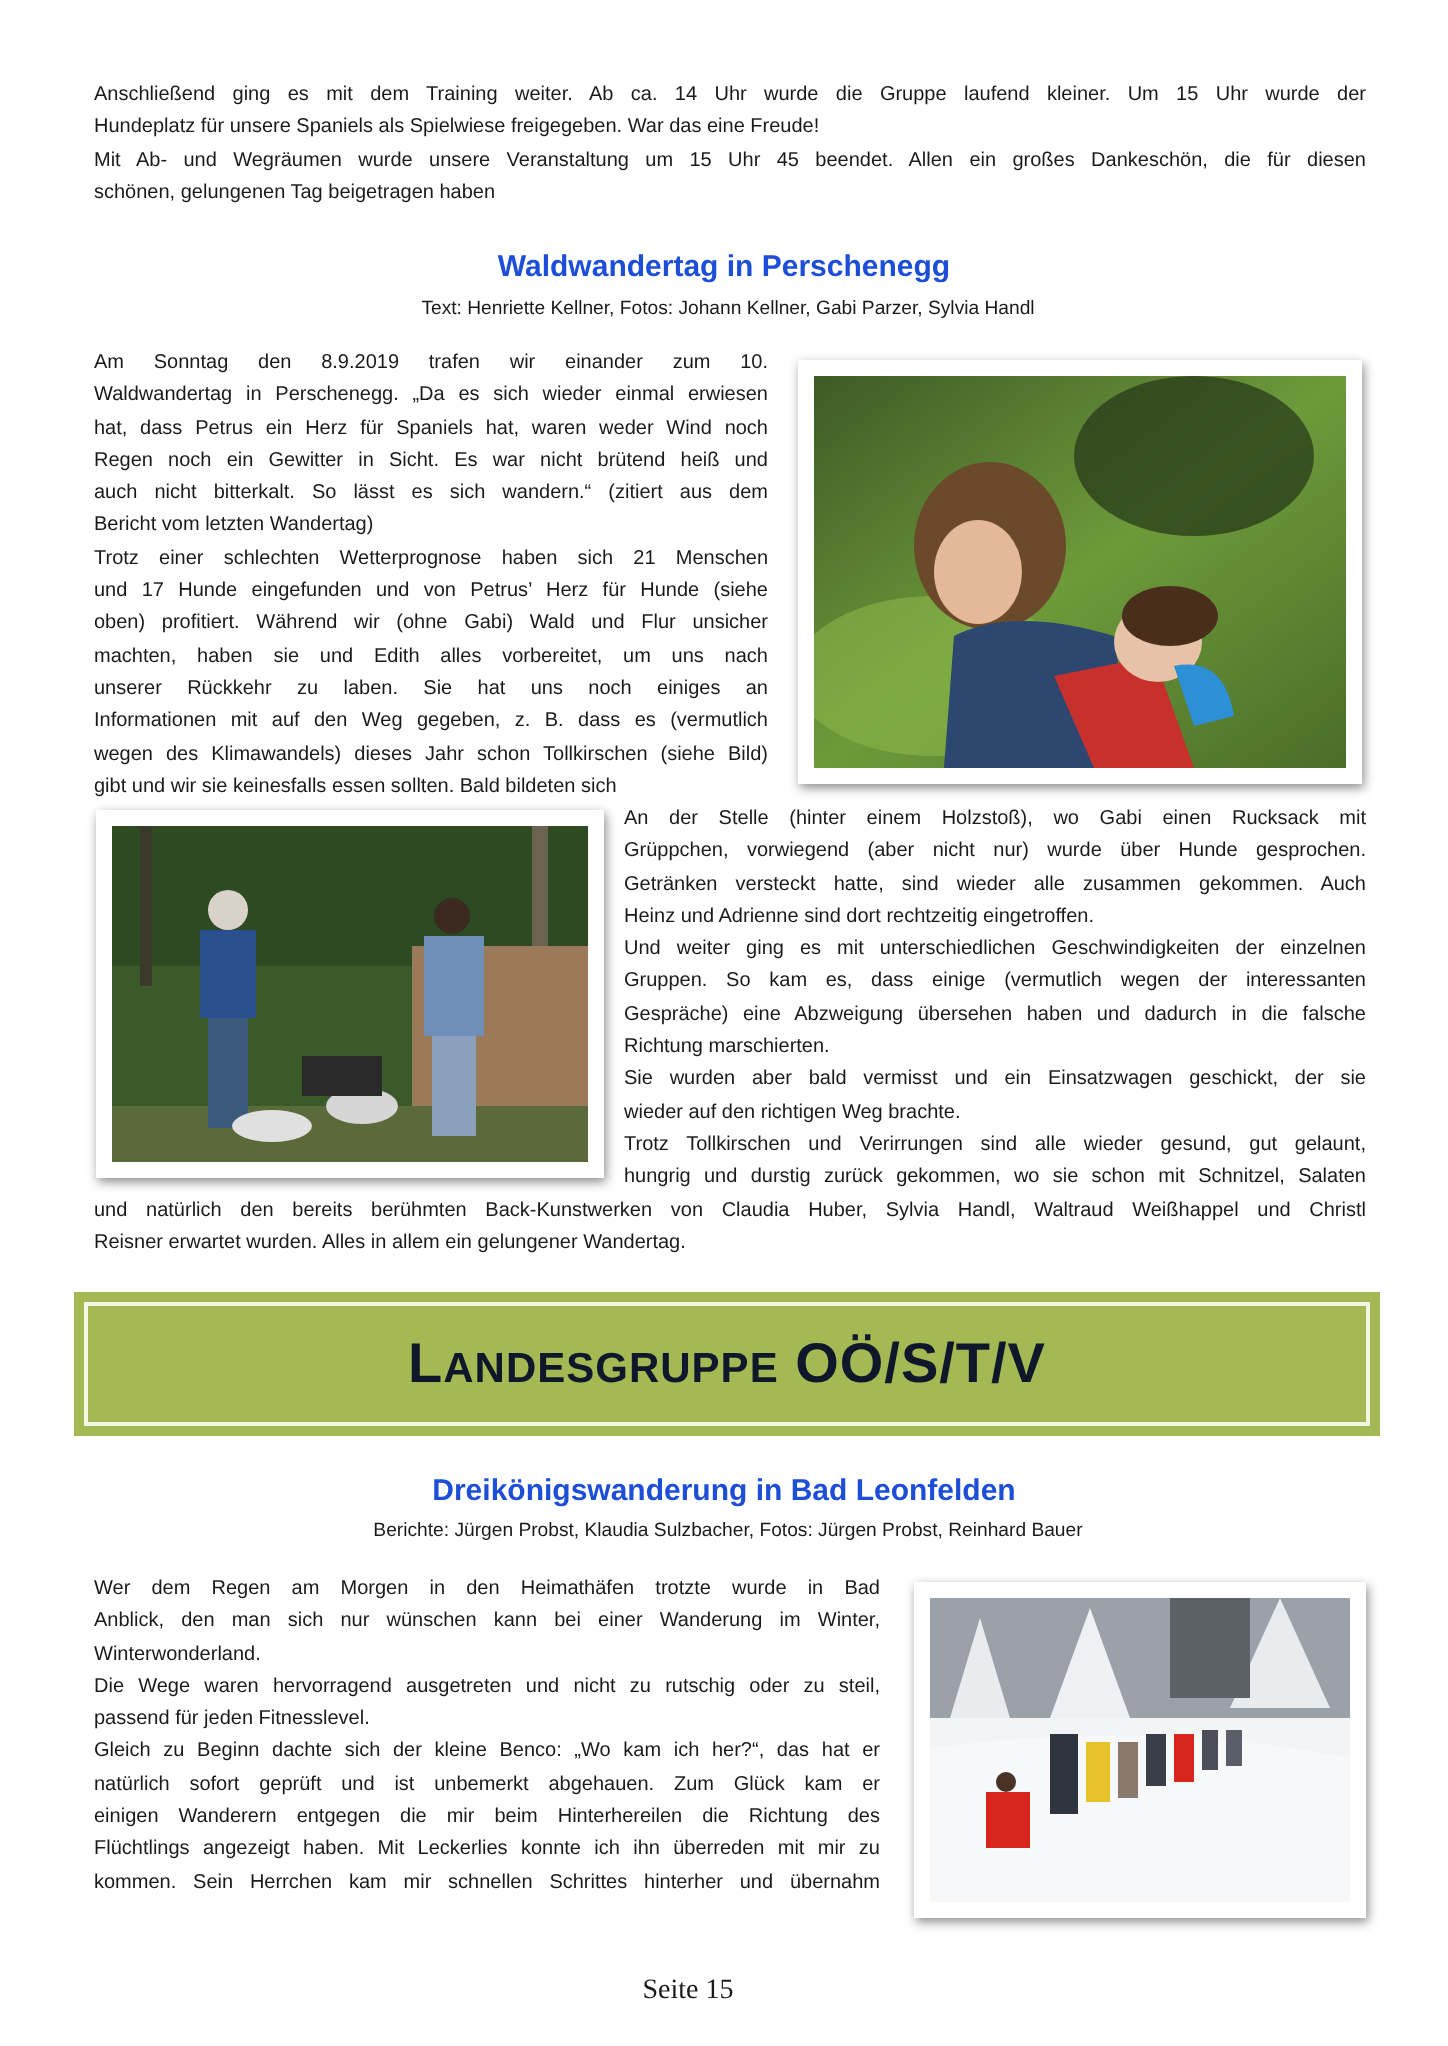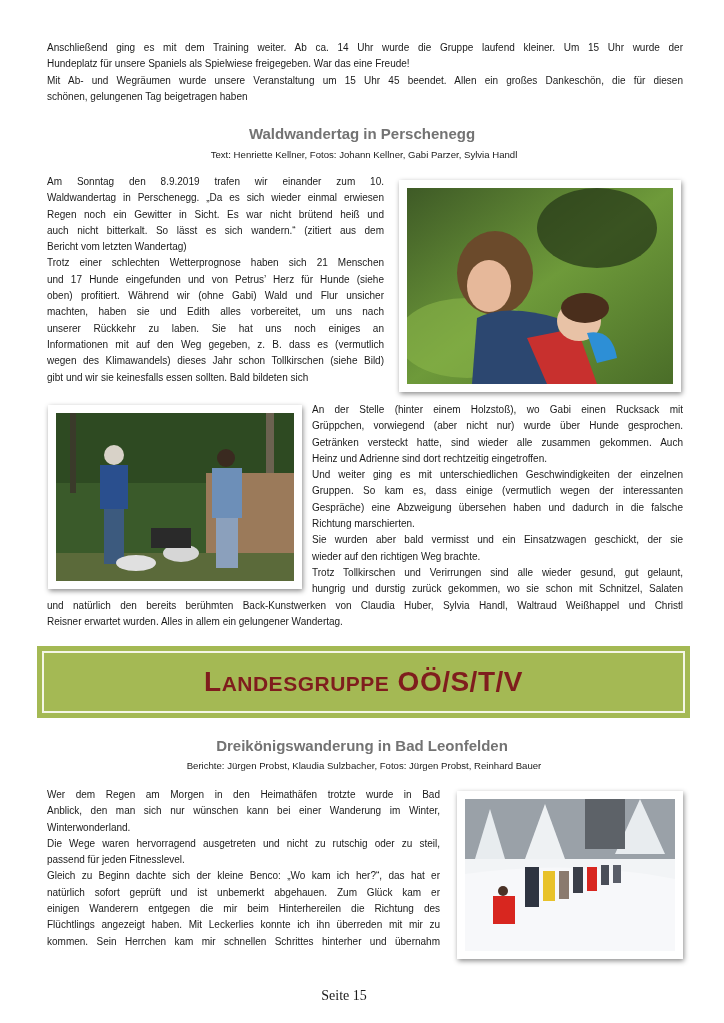--- a/index.html
+++ b/index.html
@@ -1,46 +1,47 @@
 <!DOCTYPE html>
 <html><head>
   <meta charset="utf-8">
   <style>
     html, body { margin: 0; padding: 0; background: #ffffff; }
     body { width: 724px; height: 1023px; position: relative; overflow: hidden;
       font-family: "Liberation Sans", sans-serif; color: #1a1a1a; }
     .p { position: absolute; font-size: 10px; line-height: 16.3px; text-align: justify; text-align-last: auto; }
     .line { display: block; text-align: justify; text-align-last: justify; white-space: nowrap; }
     .line.last { text-align-last: left; }
-    .h2 { position: absolute; left: 0; width: 724px; text-align: center; color: #737373; font-weight: bold; font-size: 15px; }
+    .h2 { position: absolute; left: 0; width: 724px; text-align: center; color: #1d4ed8; font-weight: bold; font-size: 15px; }
     .credit { position: absolute; left: 2px; width: 724px; text-align: center; font-size: 9.6px; color: #1a1a1a; }
     .photo { position: absolute; background: #fff; box-shadow: 1px 2px 5px rgba(0,0,0,0.45); }
     .photo .img { position: absolute; left: 8px; top: 8px; right: 8px; bottom: 8px; overflow: hidden; }
     .banner { position: absolute; left: 37px; top: 646px; width: 653px; height: 72px; background: #a4b954; }
     .banner .inner { position: absolute; left: 5px; top: 5px; right: 5px; bottom: 5px; border: 2px solid #f4f6e6; display:flex; align-items:center; justify-content:center; }
-    .banner-title { color: #7f1d1d; font-size: 28px; font-weight: bold; letter-spacing: 0.5px; text-align: center; }
+    .banner-title { color: #0f172a; font-size: 28px; font-weight: bold; letter-spacing: 0.5px; text-align: center; }
     .banner-title .sc { font-size: 21px; }
     .footer { position: absolute; left: 0; width: 688px; top: 988px; text-align: center; font-family: "Liberation Serif", serif; font-size: 14px; }
   </style>
 </head>
 <body>
 
 <div class="p" style="left:47px; top:40px; width:636px;">
   <span class="line">Anschließend ging es mit dem Training weiter. Ab ca. 14 Uhr wurde die Gruppe laufend kleiner. Um 15 Uhr wurde der</span>
   <span class="line last">Hundeplatz für unsere Spaniels als Spielwiese freigegeben. War das eine Freude!</span>
   <span class="line">Mit Ab- und Wegräumen wurde unsere Veranstaltung um 15 Uhr 45 beendet. Allen ein großes Dankeschön, die für diesen</span>
   <span class="line last">schönen, gelungenen Tag beigetragen haben</span>
 </div>
 
 <div class="h2" style="top:125px;">Waldwandertag in Perschenegg</div>
 <div class="credit" style="top:149px;">Text: Henriette Kellner, Fotos: Johann Kellner, Gabi Parzer, Sylvia Handl</div>
 
 <div class="p" id="a1left" style="left:47px; top:174px; width:337px;">
     <span class="line">Am Sonntag den 8.9.2019 trafen wir einander zum 10.</span>
     <span class="line">Waldwandertag in Perschenegg. „Da es sich wieder einmal erwiesen</span>
+    <span class="line">hat, dass Petrus ein Herz für Spaniels hat, waren weder Wind noch</span>
     <span class="line">Regen noch ein Gewitter in Sicht. Es war nicht brütend heiß und</span>
     <span class="line">auch nicht bitterkalt. So lässt es sich wandern.“ (zitiert aus dem</span>
     <span class="line last">Bericht vom letzten Wandertag)</span>
     <span class="line">Trotz einer schlechten Wetterprognose haben sich 21 Menschen</span>
     <span class="line">und 17 Hunde eingefunden und von Petrus’ Herz für Hunde (siehe</span>
     <span class="line">oben) profitiert. Während wir (ohne Gabi) Wald und Flur unsicher</span>
     <span class="line">machten, haben sie und Edith alles vorbereitet, um uns nach</span>
     <span class="line">unserer Rückkehr zu laben. Sie hat uns noch einiges an</span>
     <span class="line">Informationen mit auf den Weg gegeben, z. B. dass es (vermutlich</span>
     <span class="line">wegen des Klimawandels) dieses Jahr schon Tollkirschen (siehe Bild)</span>

